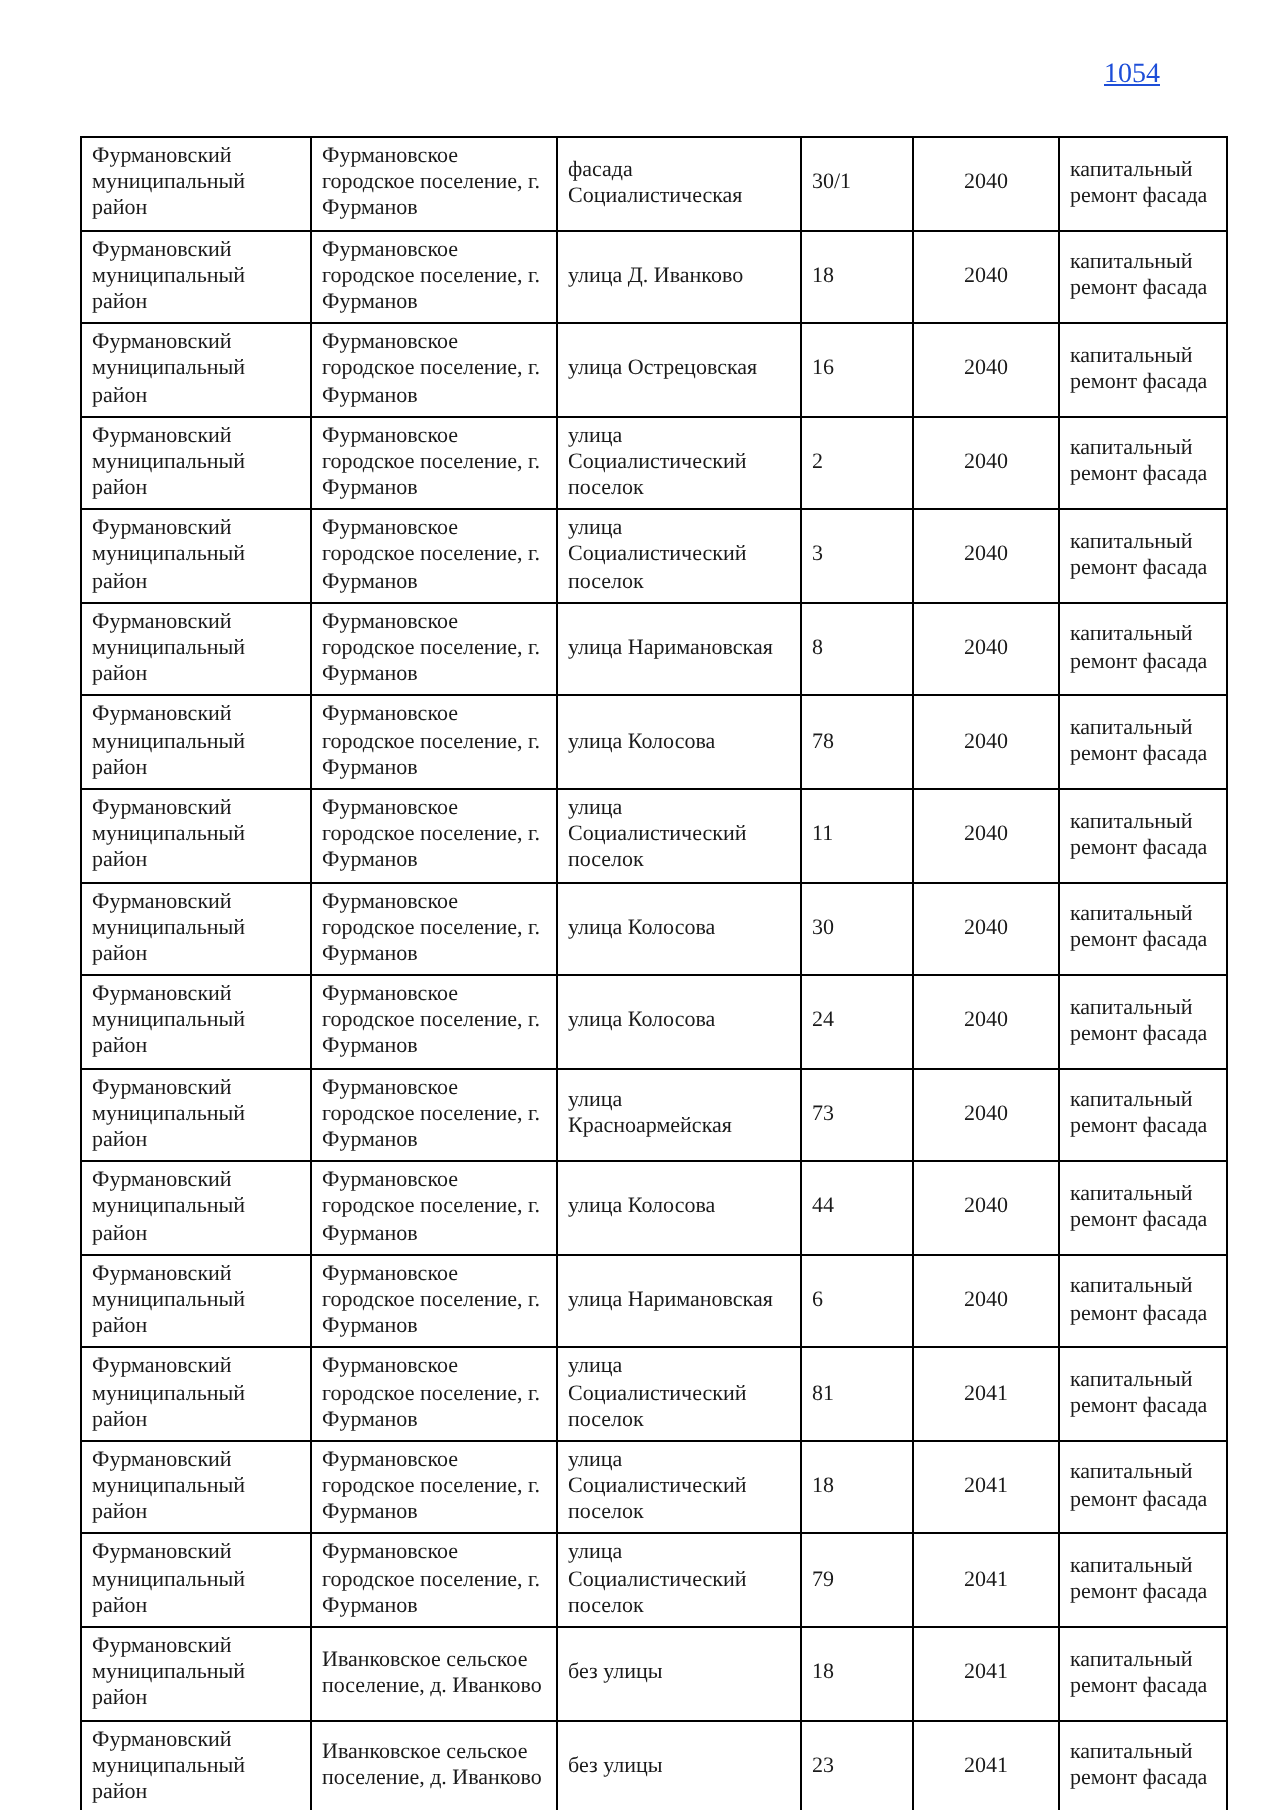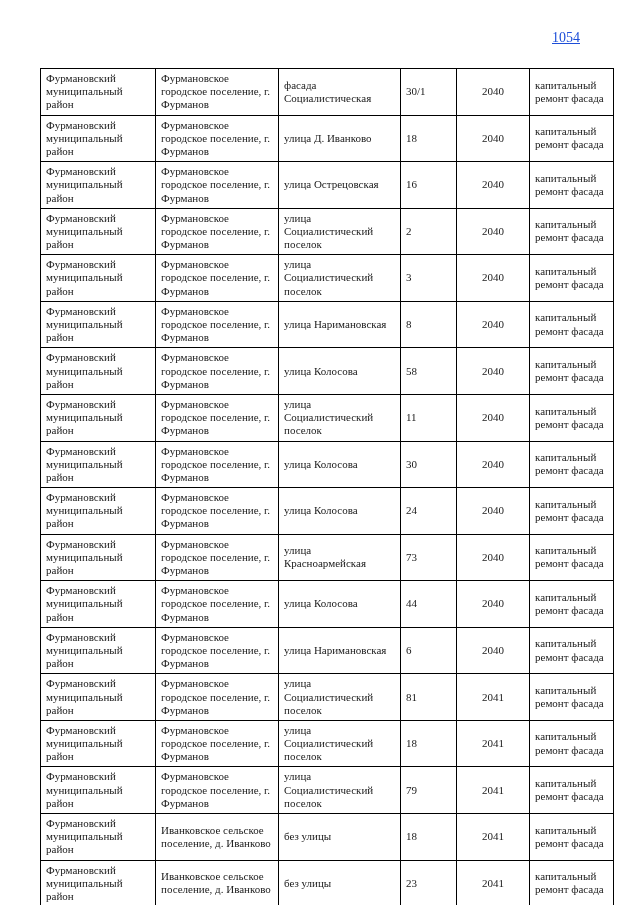--- a/index.html
+++ b/index.html
@@ -109,21 +109,21 @@
     <td class="c-street">улица Наримановская</td>
     <td class="c-house">8</td>
     <td class="c-year">2040</td>
     <td class="c-work">капитальный ремонт фасада</td>
   </tr>
 
   <tr>
     <td class="c-district">Фурмановский муниципальный район</td>
     <td class="c-settlement">Фурмановское городское поселение, г. Фурманов</td>
     <td class="c-street">улица Колосова</td>
-    <td class="c-house">58</td>
+    <td class="c-house">78</td>
     <td class="c-year">2040</td>
     <td class="c-work">капитальный ремонт фасада</td>
   </tr>
 
   <tr>
     <td class="c-district">Фурмановский муниципальный район</td>
     <td class="c-settlement">Фурмановское городское поселение, г. Фурманов</td>
     <td class="c-street">улица Социалистический поселок</td>
     <td class="c-house">11</td>
     <td class="c-year">2040</td>

